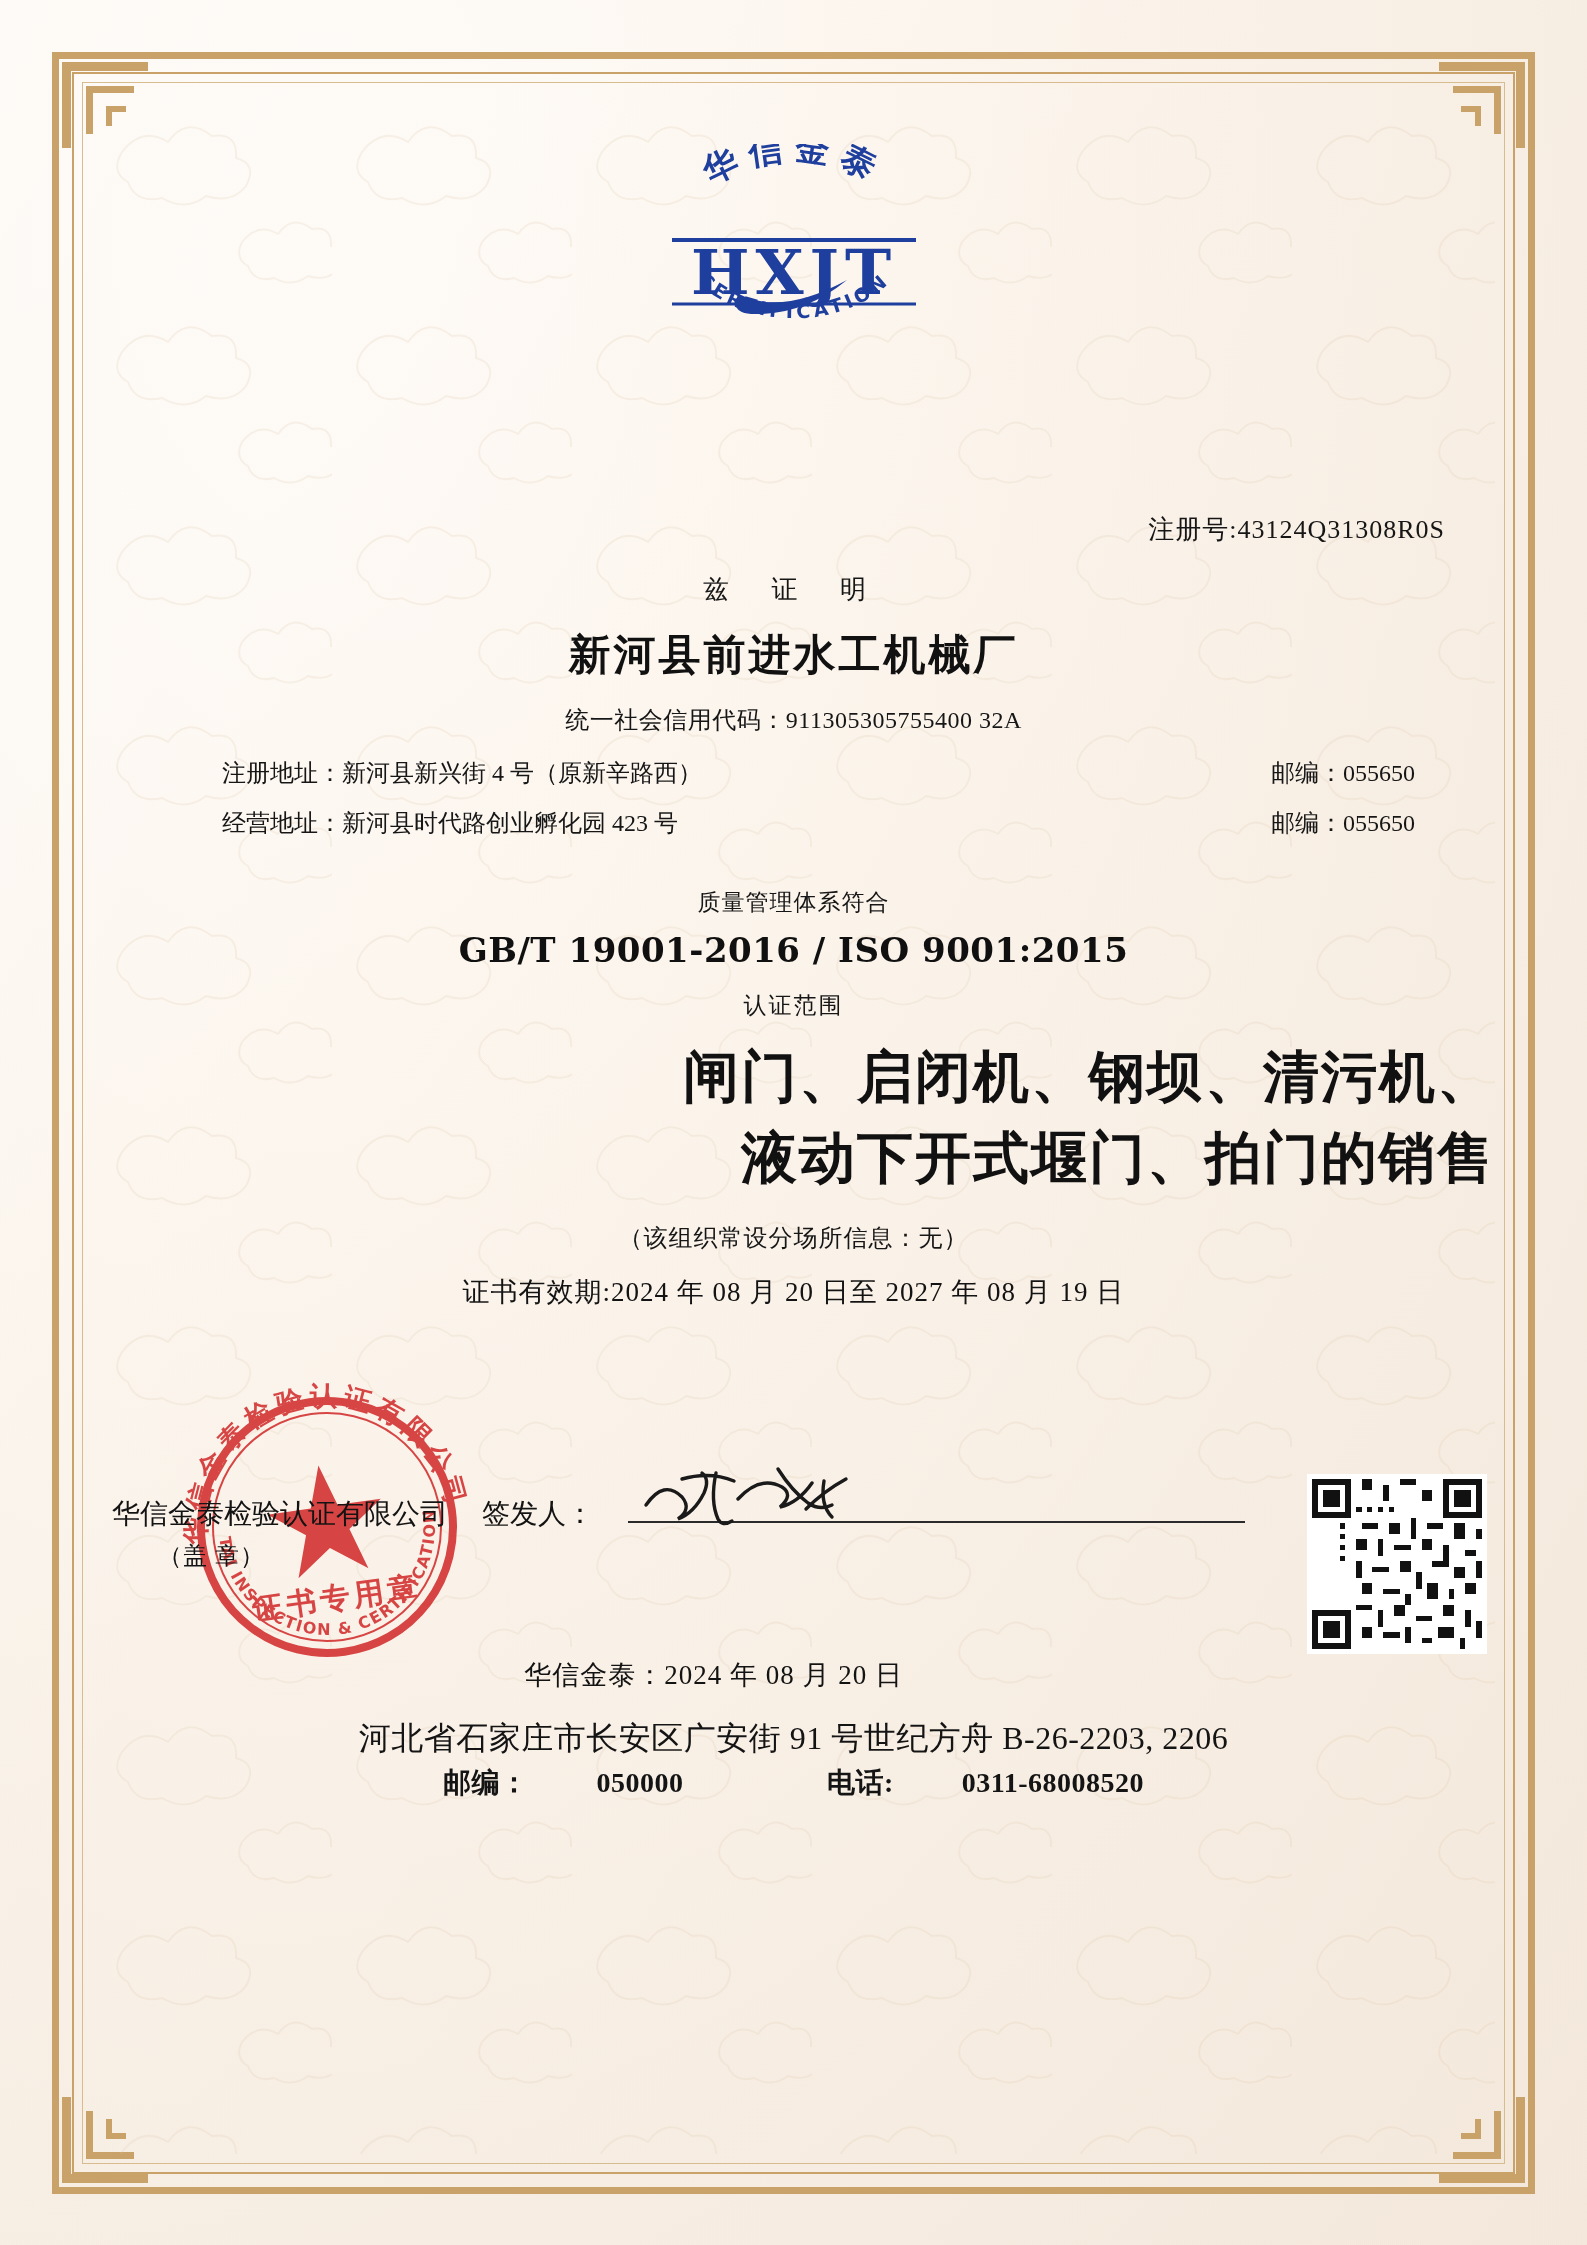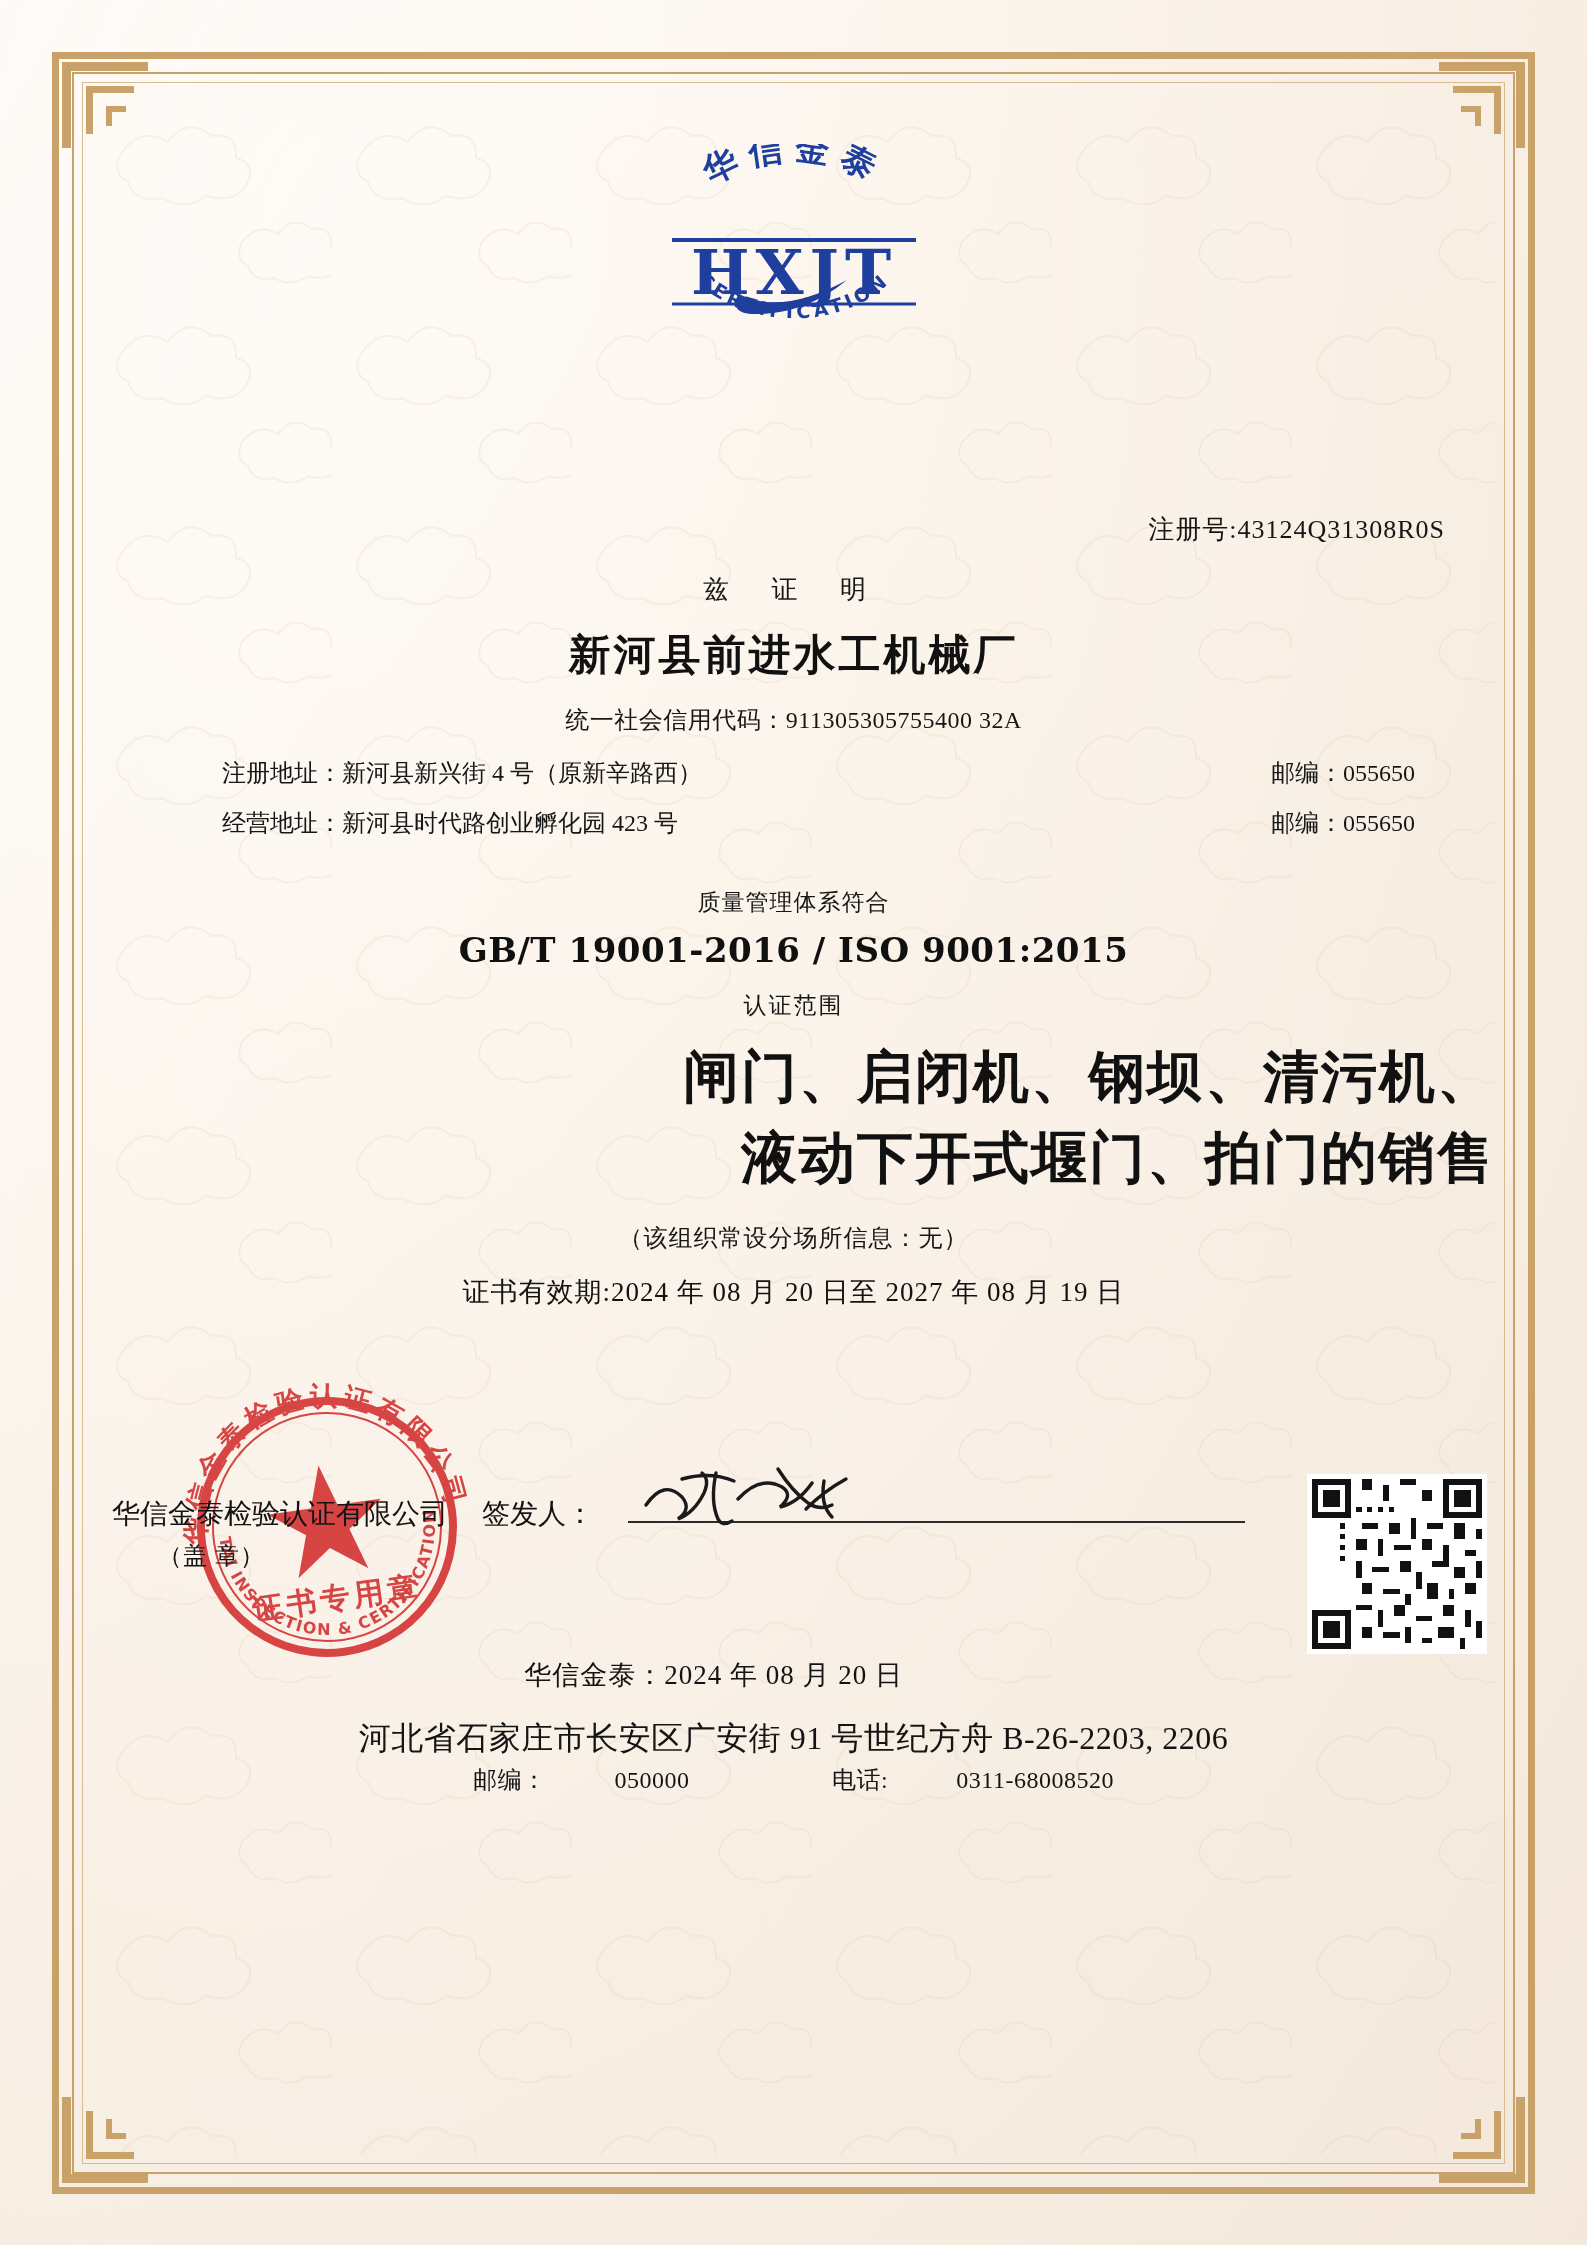--- a/index.html
+++ b/index.html
@@ -311,23 +311,24 @@
     left: 0; right: 0;
     top: 1625px;
     font-size: 32px;
     color: #141414;
     letter-spacing: 0.5px;
   }
   .footer-contact {
     position: absolute;
     left: 0; right: 0;
     top: 1672px;
-    font-size: 24px;
+    font-size: 28px;
     color: #141414;
     letter-spacing: 0.5px;
+    font-weight: bold;
   }
   .footer-contact span { margin: 0 34px; }
 
 </style>
 </head>
 <body>
 
 <div class="page">
   <div class="paper-tint"></div>
 

